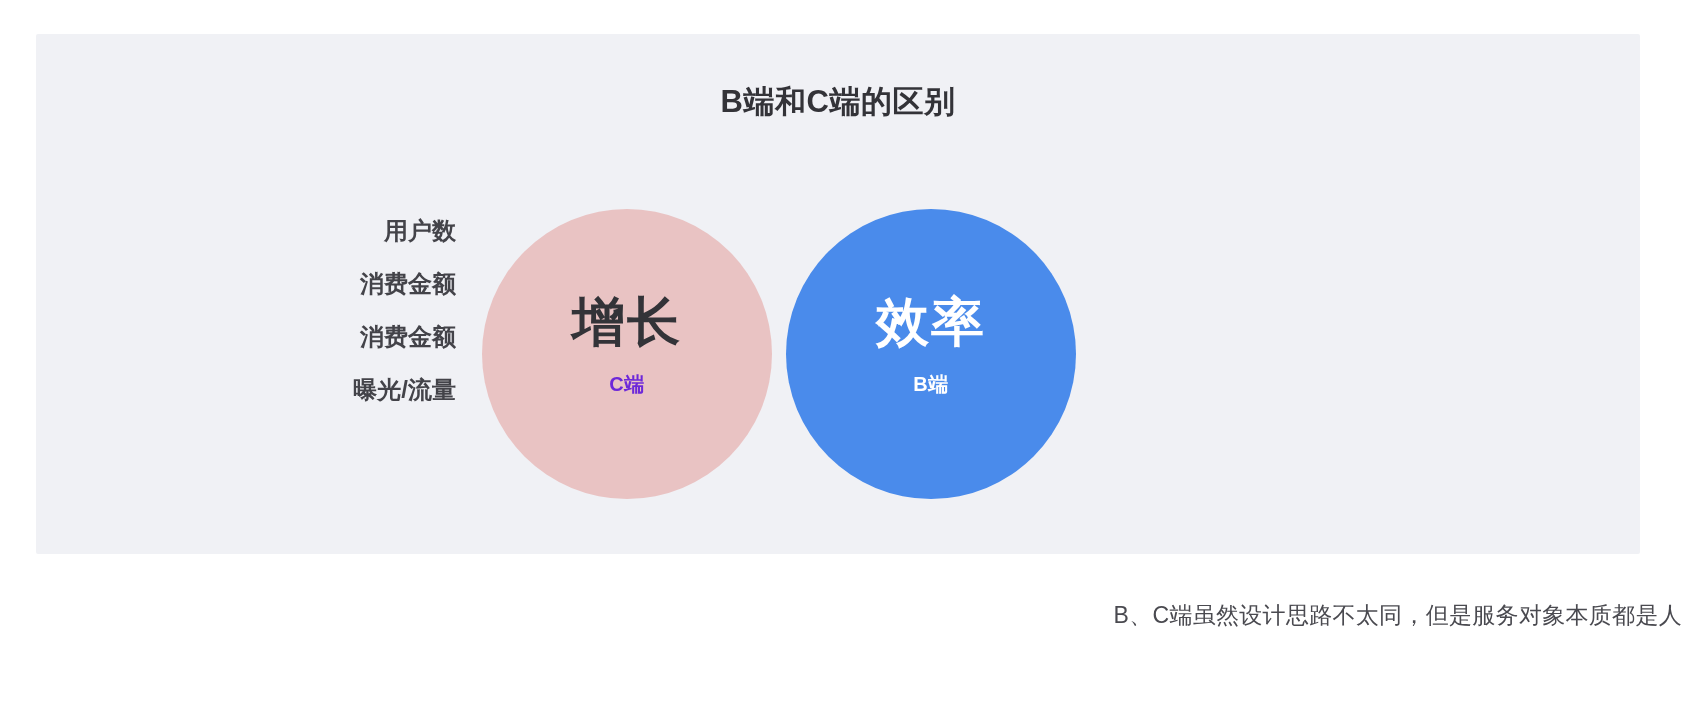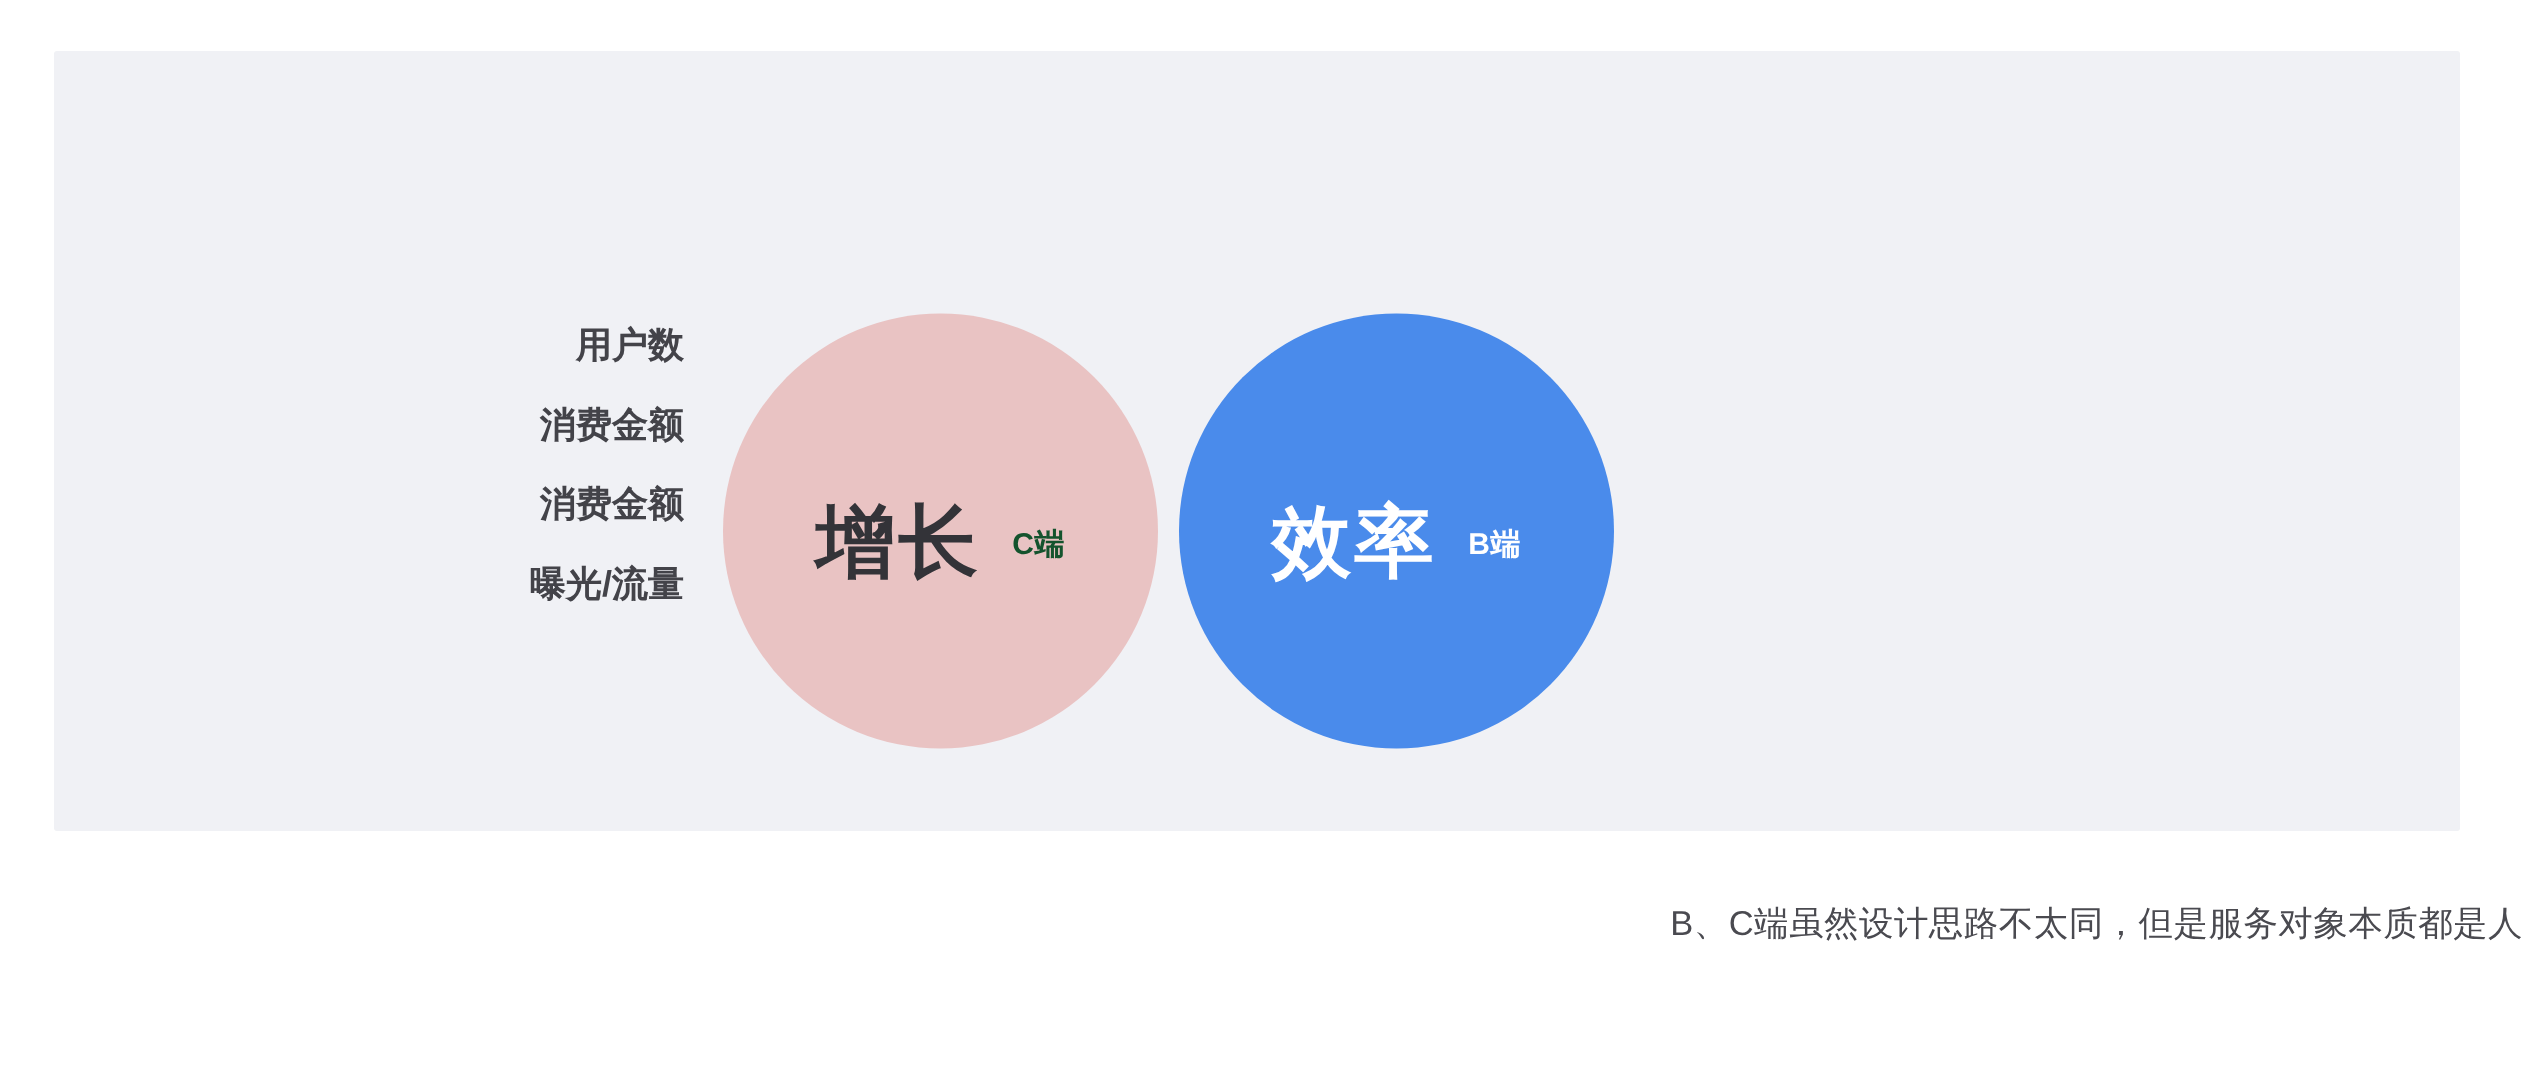--- a/index.html
+++ b/index.html
@@ -60,45 +60,45 @@
   #circle-b {
     left: 750px;
     background: #4e93f5;
     mix-blend-mode: multiply;
   }
 
   .circle-label {
     position: absolute;
     width: 290px;
     text-align: center;
-    top: 23px;
+    top: 7px;
     height: 290px;
     display: flex;
-    flex-direction: row;
+    flex-direction: column;
     align-items: center;
     justify-content: center;
     gap: 21px;
     pointer-events: none;
   }
   #label-c { left: 446px; }
   #label-b { left: 750px; }
 
   .circle-main {
     font-size: 53px;
     font-weight: bold;
     line-height: 1.05;
     letter-spacing: 2px;
   }
   .circle-sub {
     font-size: 20px;
     font-weight: bold;
     letter-spacing: 0.5px;
   }
   #label-c .circle-main { color: #333338; }
-  #label-c .circle-sub  { color: #14532d; }
+  #label-c .circle-sub  { color: #6d28d9; }
   #label-b .circle-main { color: #ffffff; }
   #label-b .circle-sub  { color: #ffffff; }
 
   
   .metric-list {
     position: absolute;
     top: 22px;
     width: 400px;
     display: flex;
     flex-direction: column;
@@ -132,20 +132,21 @@
     font-size: 23px;
     color: #4a4a50;
     letter-spacing: 0.3px;
   }
 </style>
 </head>
 <body>
 
 <div id="venn-panel">
 
+  <div id="panel-title">B端和C端的区别</div>
 
   <div id="venn-stage">
 
     <div class="metric-list" id="metrics-left">
       <div class="metric-item">用户数</div>
       <div class="metric-item">消费金额</div>
       <div class="metric-item">消费金额</div>
       <div class="metric-item">曝光/流量</div>
     </div>
 

